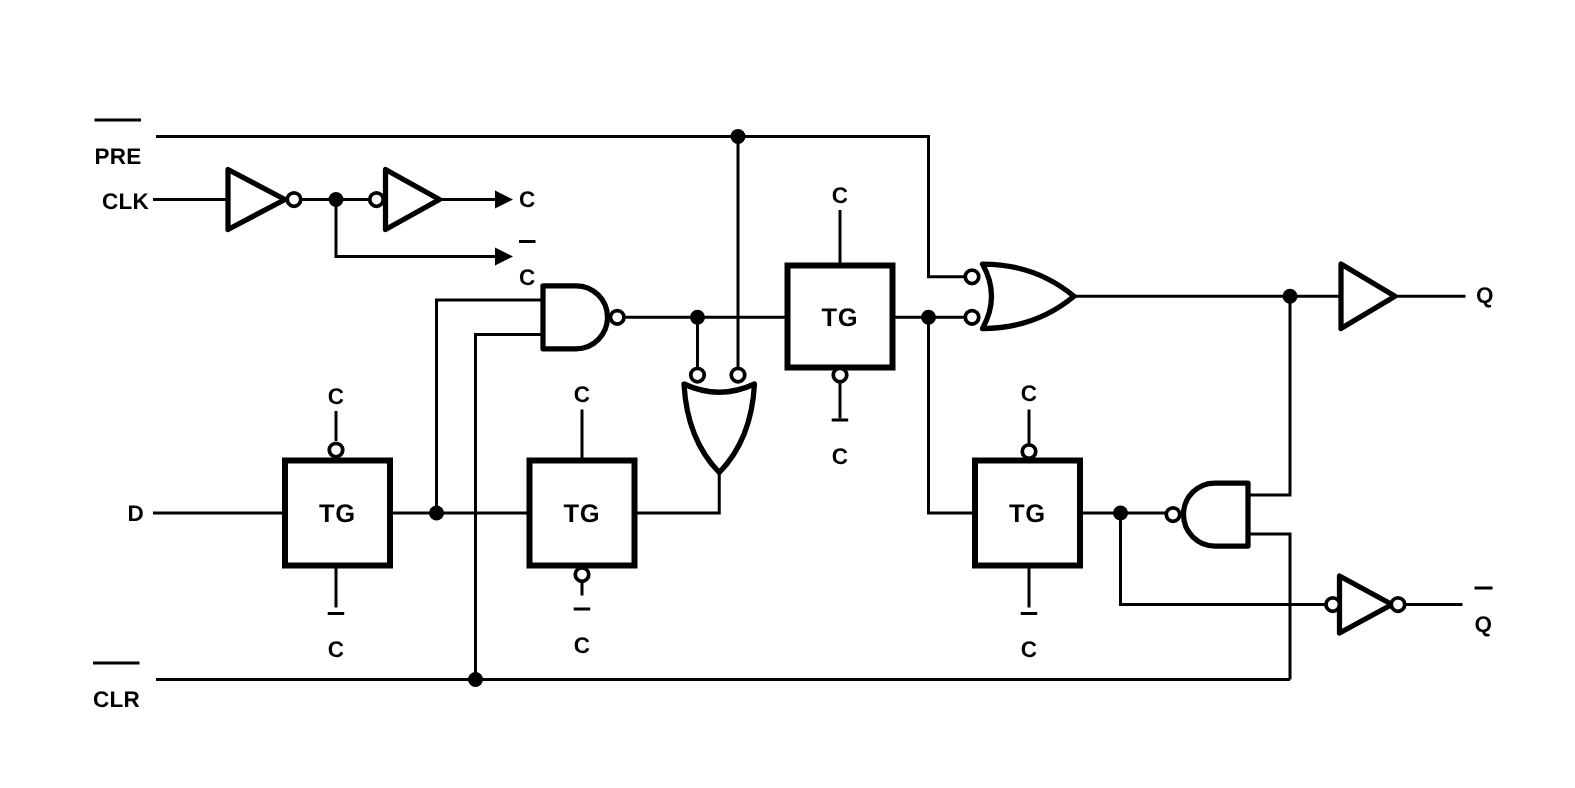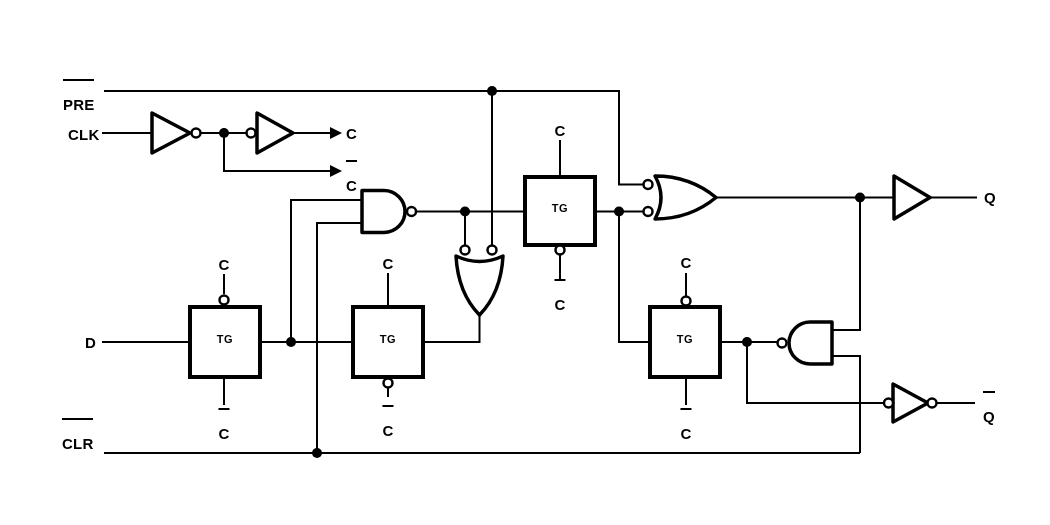--- a/index.html
+++ b/index.html
@@ -19,21 +19,21 @@
     color:#000;
     white-space:nowrap;
     letter-spacing:0.2px;
   }
   .ov{
     display:inline-block;
     border-top:2.5px solid #000;
     padding-top:16px;
   }
   .cx{transform:translateX(-50%);}
-  .tg-lbl{font-size:11px;letter-spacing:0.5px;}
+  .tg-lbl{font-size:17px;letter-spacing:0.5px;}
   .wire{stroke:#000;stroke-width:2;fill:none;}
   .gate{stroke:#000;stroke-width:3.5;fill:#fff;stroke-linejoin:round;}
   .tgbox{stroke:#000;stroke-width:4;fill:#fff;}
   .bub{stroke:#000;stroke-width:2.5;fill:#fff;}
   .dot{fill:#000;stroke:none;}
   .arrow{fill:#000;stroke:none;}
 </style>
 </head>
 <body>
 
@@ -165,21 +165,21 @@
       <circle class="dot" cx="747" cy="342" r="5"></circle>
       <circle class="dot" cx="860" cy="197.5" r="5"></circle>
     </g>
   </svg>
 
   <span class="lbl ov" style="left:63px;top:79px;">PRE</span>
   <span class="lbl" style="left:68px;top:127px;">CLK</span>
   <span class="lbl" style="left:346px;top:126px;">C</span>
   <span class="lbl ov" style="left:346px;top:160px;">C</span>
   <span class="lbl" style="left:85px;top:335px;">D</span>
-  <span class="lbl ov" style="left:62px;top:418px;">CLR</span>
+  <span class="lbl ov" style="left:62px;top:441px;">CLR</span>
   <span class="lbl" style="left:984px;top:190px;">Q</span>
   <span class="lbl ov" style="left:983px;top:391px;">Q</span>
 
   <span class="lbl tg-lbl cx" style="left:225px;top:334px;">TG</span>
   <span class="lbl tg-lbl cx" style="left:388px;top:334px;">TG</span>
   <span class="lbl tg-lbl cx" style="left:560px;top:203px;">TG</span>
   <span class="lbl tg-lbl cx" style="left:685px;top:334px;">TG</span>
 
   <span class="lbl cx" style="left:224px;top:257px;">C</span>
   <span class="lbl ov cx" style="left:224px;top:408px;">C</span>

